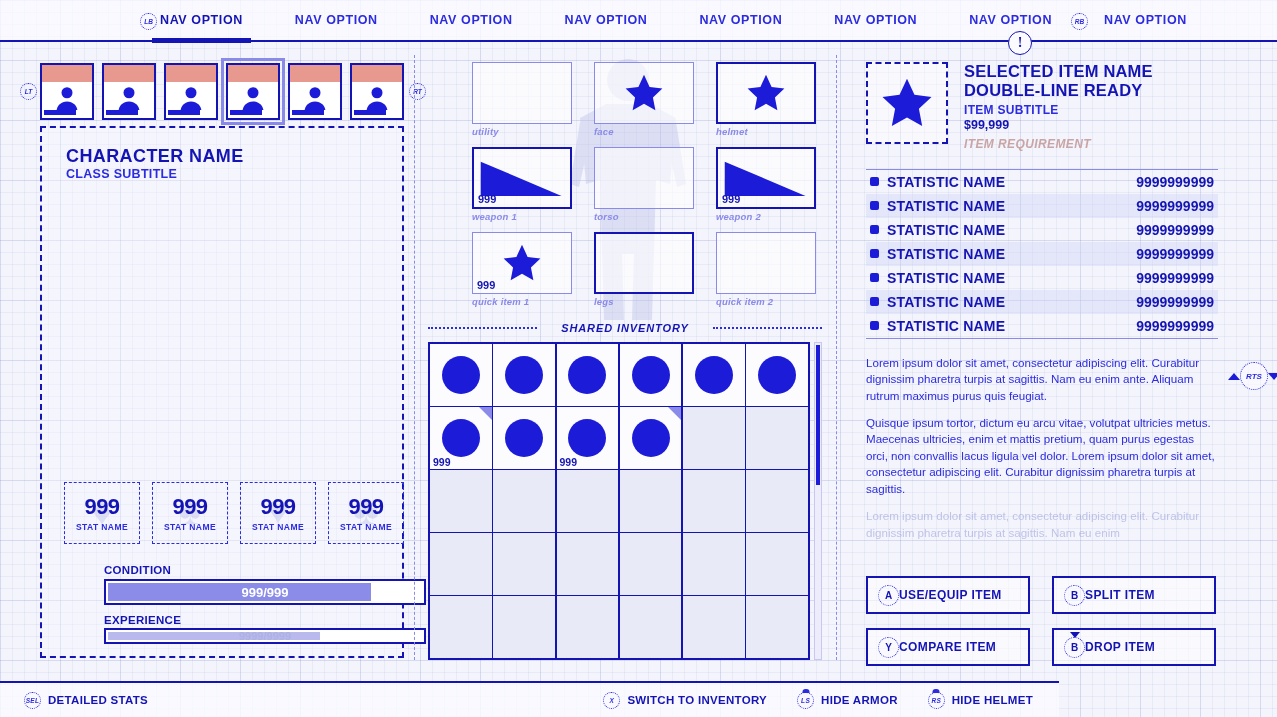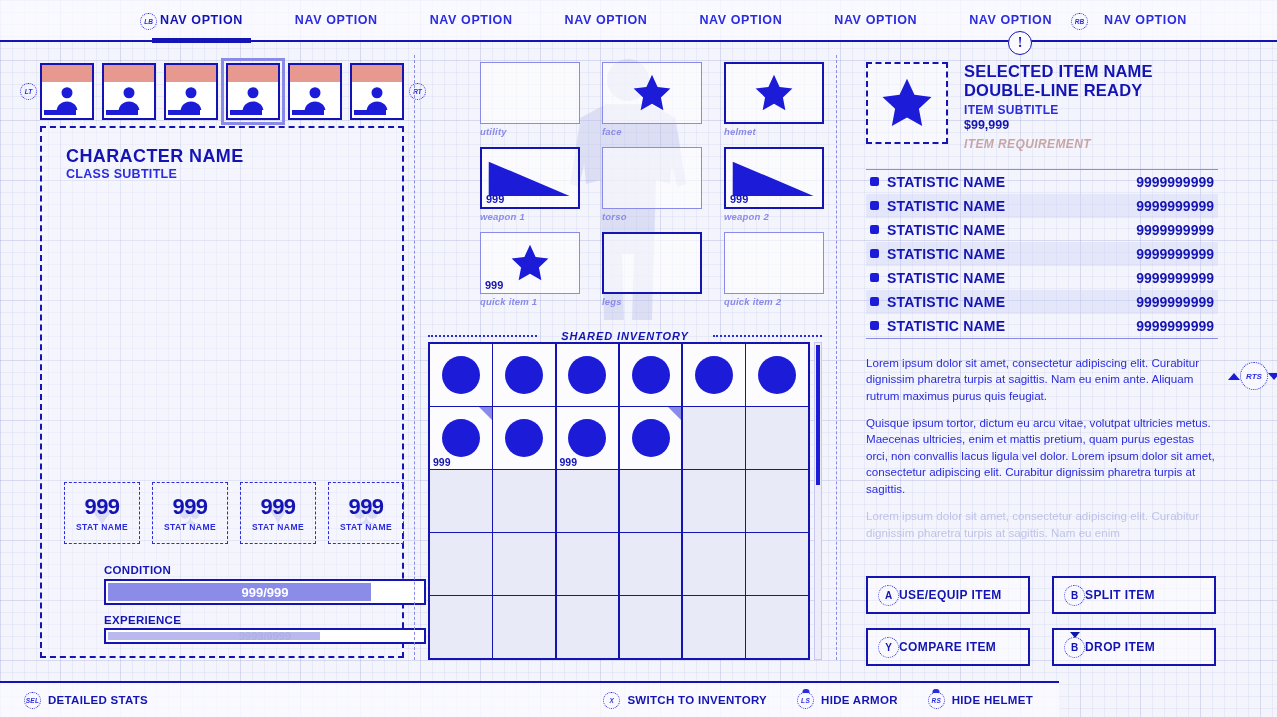--- a/index.html
+++ b/index.html
@@ -159,21 +159,21 @@
   .exp-bar{ left:62px; top:500px; width:322px; height:16px; }
   .exp-bar .bar-fill{ width:68%; background:#b9b9ee; }
 
   
   .center{ position:absolute; left:420px; top:52px; width:410px; height:610px; }
   .body-silhouette{
     position:absolute; left:108px; top:0px; width:200px; height:270px;
     opacity:.38;
   }
   .eqgrid{
-    position:absolute; left:60px; top:10px;
+    position:absolute; left:52px; top:10px;
     display:grid; grid-template-columns:repeat(3, 100px);
     grid-column-gap:22px; grid-row-gap:10px;
   }
   .slot-wrap{ position:relative; }
   .slot{
     width:100px; position:relative; background:rgba(255,255,255,.62);
     border:1.6px solid var(--blue-soft);
   }
   .slot.strong{ border:2.4px solid var(--blue-deep); }
   .slot.h-sq{ height:62px; }
@@ -185,21 +185,21 @@
   .slot .art{
     position:absolute; inset:0; display:flex; align-items:center; justify-content:center;
   }
   .slot-label{
     margin-top:2px; font-size:9.5px; font-style:italic; font-weight:bold;
     color:var(--blue-soft); letter-spacing:.2px;
   }
 
   
   .inv-head{
-    position:absolute; left:8px; top:278px; width:394px;
+    position:absolute; left:8px; top:270px; width:394px;
     display:flex; align-items:center; gap:24px;
   }
   .inv-head .dots{ flex:1; border-top:2px dotted var(--blue-mid); }
   .inv-head .t{
     font-size:11px; font-weight:bold; font-style:italic;
     letter-spacing:.9px; color:var(--blue-deep); white-space:nowrap;
   }
   .inv-grid{
     position:absolute; left:8px; top:290px;
     width:382px; height:318px;

